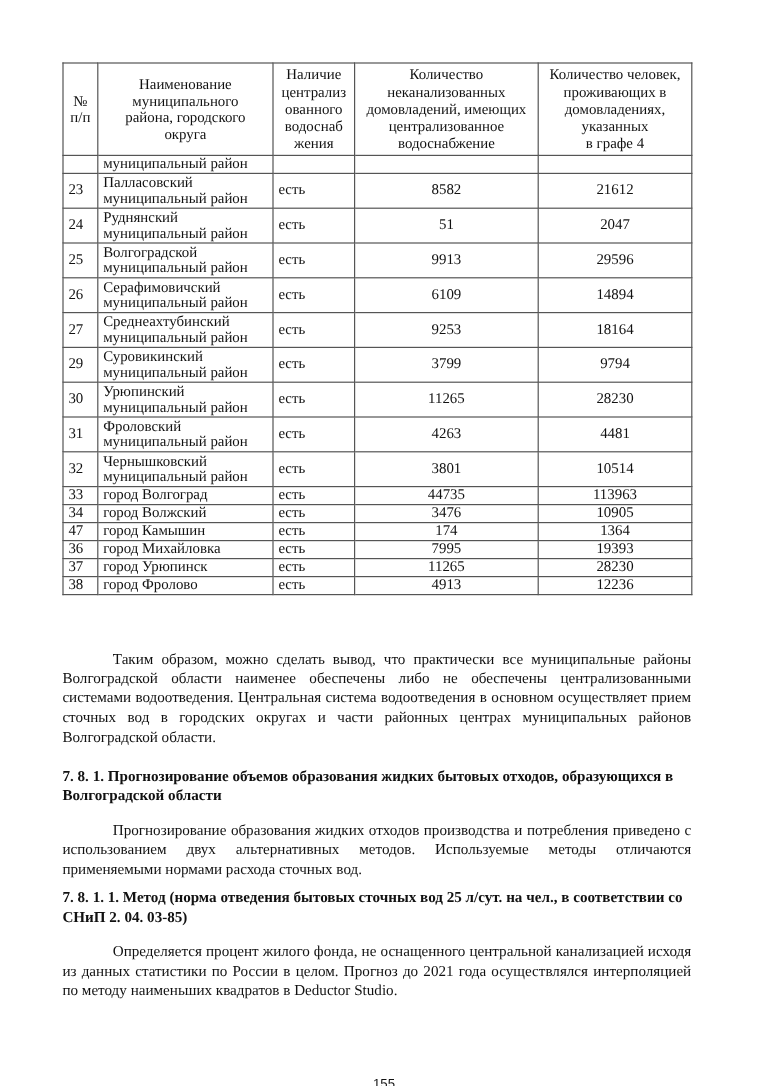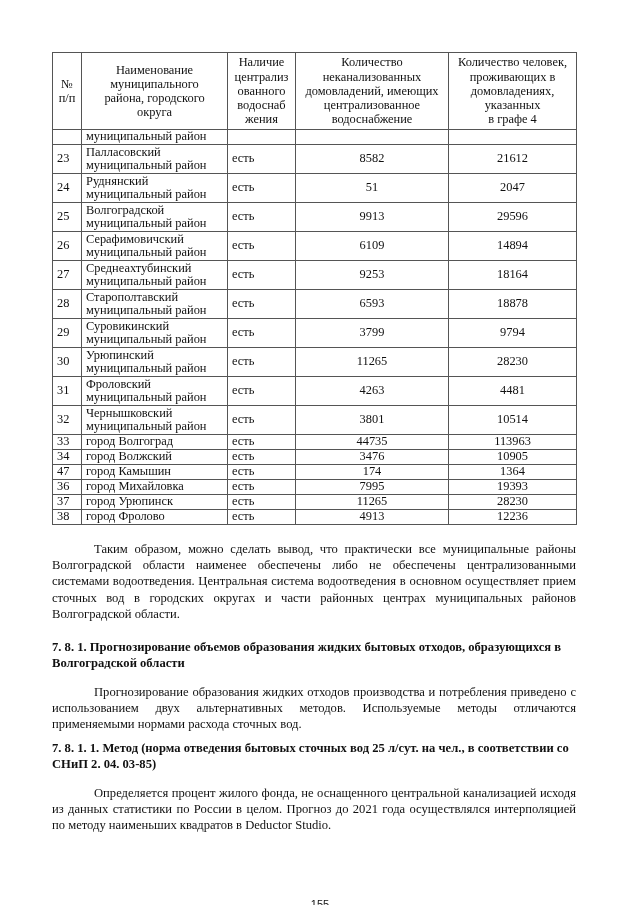--- a/index.html
+++ b/index.html
@@ -113,27 +113,20 @@
       <td class="r">14894</td>
     </tr>
     <tr class="tall">
       <td class="num">27</td>
       <td class="name"><span>Среднеахтубинский</span><br><span>муниципальный район</span></td>
       <td>есть</td>
       <td class="r">9253</td>
       <td class="r">18164</td>
     </tr>
     <tr class="tall">
-      <td class="num">28</td>
-      <td class="name"><span>Старополтавский</span><br><span>муниципальный район</span></td>
-      <td>есть</td>
-      <td class="r">6593</td>
-      <td class="r">18878</td>
-    </tr>
-    <tr class="tall">
       <td class="num">29</td>
       <td class="name"><span>Суровикинский</span><br><span>муниципальный район</span></td>
       <td>есть</td>
       <td class="r">3799</td>
       <td class="r">9794</td>
     </tr>
     <tr class="tall">
       <td class="num">30</td>
       <td class="name"><span>Урюпинский</span><br><span>муниципальный район</span></td>
       <td>есть</td>

